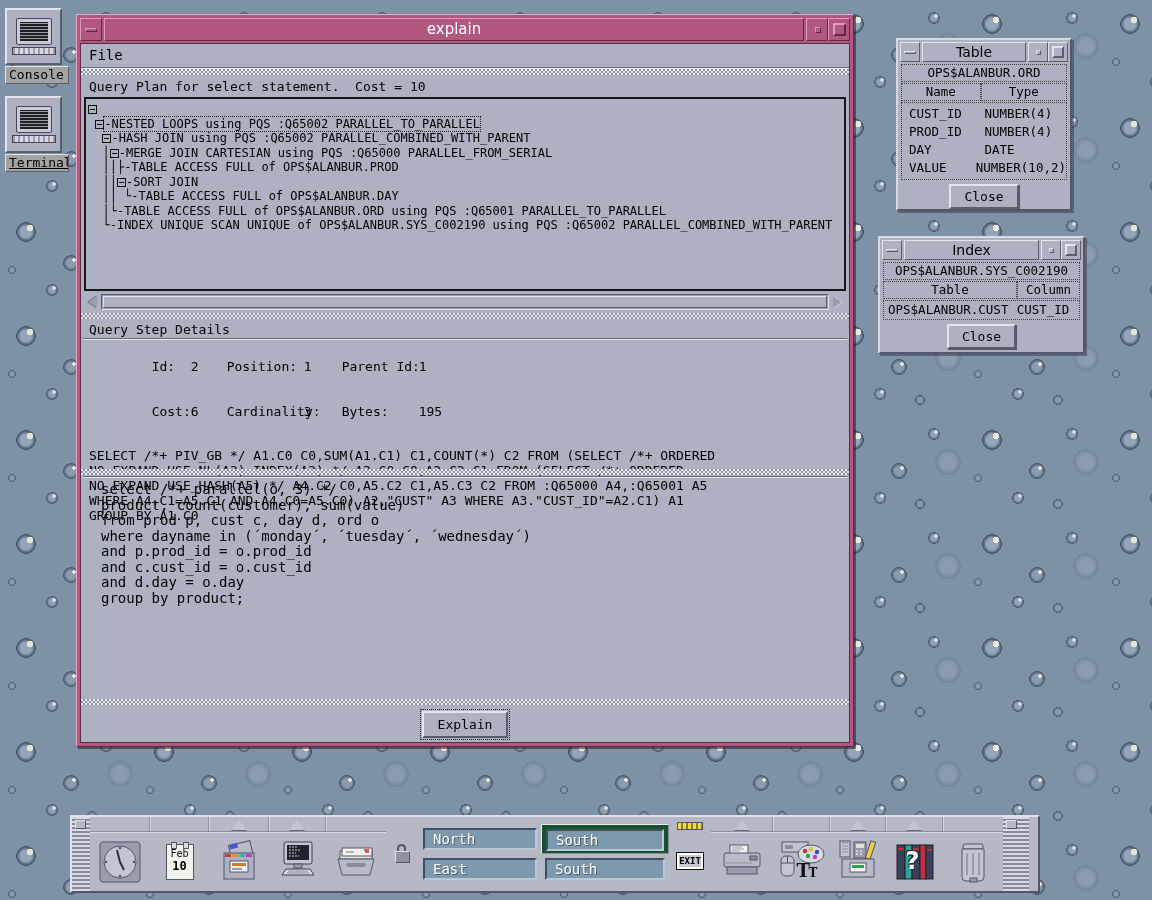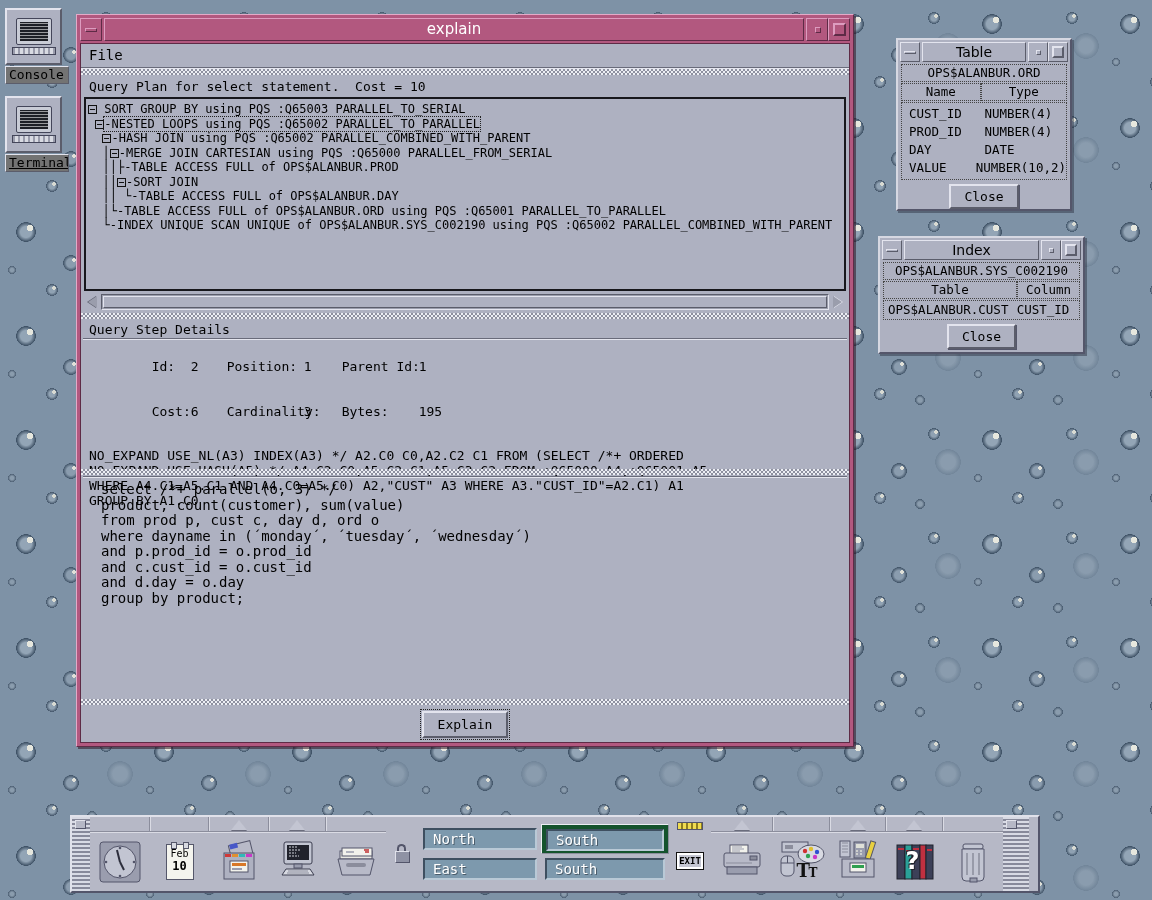--- a/index.html
+++ b/index.html
@@ -96,21 +96,21 @@
   .hdrcell { border:1px dotted #444; text-align:center; font-size:12.5px; line-height:16px; height:18px; }
   .tblbody { border:1px dotted #444; margin:0 1px; padding:2px 0; }
   .tblrow { display:flex; font-size:12.5px; line-height:18px; }
   .tblrow span { padding-left:7px; white-space:pre; }
   .closerow { display:flex; justify-content:center; align-items:center; }
   .cbtn { background:#aeb1c1; border:2px solid; border-color:#e3e4ee #5b5d6b #5b5d6b #e3e4ee;
     font:13px "DejaVu Sans Mono",monospace; padding:3px 13px; box-shadow:1px 1px 0 #54566a; }
   
   .dicon { position:absolute; width:66px; }
   .dicon .pic { width:57px; height:57px; background:#aeb1c1; display:flex; align-items:center; justify-content:center; flex-direction:column; }
-  .dicon .lbl { margin-top:1px; background:#737373; padding:0 3px; font-size:13px; line-height:16px;
+  .dicon .lbl { margin-top:1px; background:#a3a3a3; padding:0 3px; font-size:13px; line-height:16px;
     max-width:64px; overflow:hidden; white-space:nowrap; }
   .term-mon { width:36px; height:27px; background:#c9ccd6; border:1px solid #44465a; border-radius:2px; padding:3px; }
   .term-scr { width:100%; height:100%; background:#1d1f26;
     background-image:repeating-linear-gradient(0deg,transparent 0 2px,rgba(255,255,255,.55) 2px 3px),
                      repeating-linear-gradient(90deg,#1d1f26 0 3px,transparent 3px 5px); }
   .term-kbd { width:44px; height:8px; margin-top:2px; background:#d8dae2; border:1px solid #44465a;
     background-image:repeating-linear-gradient(90deg,#9a9cac 0 2px,transparent 2px 5px); }
   
   .fpanel { position:absolute; left:70px; top:815px; width:970px; height:78px;
     background:#b6b8c6; border:2px solid; border-color:#e0e1ea #53556a #53556a #e0e1ea;
@@ -191,21 +191,21 @@
       </div>
   </div>
   <div class="client">
     <div class="menubar">
       <span class="menu-file">File</span>
     </div>
     <div class="sash sash-h"></div>
     <div class="plabel">Query Plan for select statement.  Cost = 10</div>
 
     <div class="treepanel">
-      <div class="trow"><span class="tpre"></span><span class="nbox"></span><span class="tlabel"> SORT GROUP BY using PQS :Q65003 PARALLEL_TO_SERIAL</span></div>
+      <div class="trow"><span class="tpre"></span><span class="nbox"></span></div>
       <div class="trow"><span class="tpre"> </span><span class="nbox"></span><span class="tlabel selected">-NESTED LOOPS using PQS :Q65002 PARALLEL_TO_PARALLEL</span></div>
       <div class="trow"><span class="tpre">  </span><span class="nbox"></span><span class="tlabel">-HASH JOIN using PQS :Q65002 PARALLEL_COMBINED_WITH_PARENT</span></div>
       <div class="trow"><span class="tpre">  │</span><span class="nbox"></span><span class="tlabel">-MERGE JOIN CARTESIAN using PQS :Q65000 PARALLEL_FROM_SERIAL</span></div>
       <div class="trow"><span class="tpre">  ││├</span><span class="tlabel">-TABLE ACCESS FULL of OPS$ALANBUR.PROD</span></div>
       <div class="trow"><span class="tpre">  ││</span><span class="nbox"></span><span class="tlabel">-SORT JOIN</span></div>
       <div class="trow"><span class="tpre">  ││ └</span><span class="tlabel">-TABLE ACCESS FULL of OPS$ALANBUR.DAY</span></div>
       <div class="trow"><span class="tpre">  │└</span><span class="tlabel">-TABLE ACCESS FULL of OPS$ALANBUR.ORD using PQS :Q65001 PARALLEL_TO_PARALLEL</span></div>
       <div class="trow"><span class="tpre">  └</span><span class="tlabel">-INDEX UNIQUE SCAN UNIQUE of OPS$ALANBUR.SYS_C002190 using PQS :Q65002 PARALLEL_COMBINED_WITH_PARENT</span></div>
     </div>
 
@@ -221,20 +221,21 @@
     <div class="seclabel">Query Step Details</div>
     <div class="etch"></div>
     <div class="detpane">
       <div class="drow">
         <span class="dl w1">Id:</span><span class="dv w2">2</span><span class="dl w3">Position:</span><span class="dv w4">1</span><span class="dl w5">Parent Id:</span><span class="dv">1</span>
       </div>
       <div class="drow">
         <span class="dl w1">Cost:</span><span class="dv w2">6</span><span class="dl w3">Cardinality:</span><span class="dv w4">3</span><span class="dl w5">Bytes:</span><span class="dv">195</span>
       </div>
       <div class="dsql">
+        <div class="drow">SELECT /*+ PIV_GB */ A1.C0 C0,SUM(A1.C1) C1,COUNT(*) C2 FROM (SELECT /*+ ORDERED</div>
         <div class="drow">NO_EXPAND USE_NL(A3) INDEX(A3) */ A2.C0 C0,A2.C2 C1 FROM (SELECT /*+ ORDERED</div>
         <div class="drow">NO_EXPAND USE_HASH(A5) */ A4.C2 C0,A5.C2 C1,A5.C3 C2 FROM :Q65000 A4,:Q65001 A5</div>
         <div class="drow">WHERE A4.C1=A5.C1 AND A4.C0=A5.C0) A2,"CUST" A3 WHERE A3."CUST_ID"=A2.C1) A1</div>
         <div class="drow">GROUP BY A1.C0</div>
       </div>
     </div>
 
     <div class="sash sash-h"></div>
     <div class="etch"></div>
     <div class="edpane">

